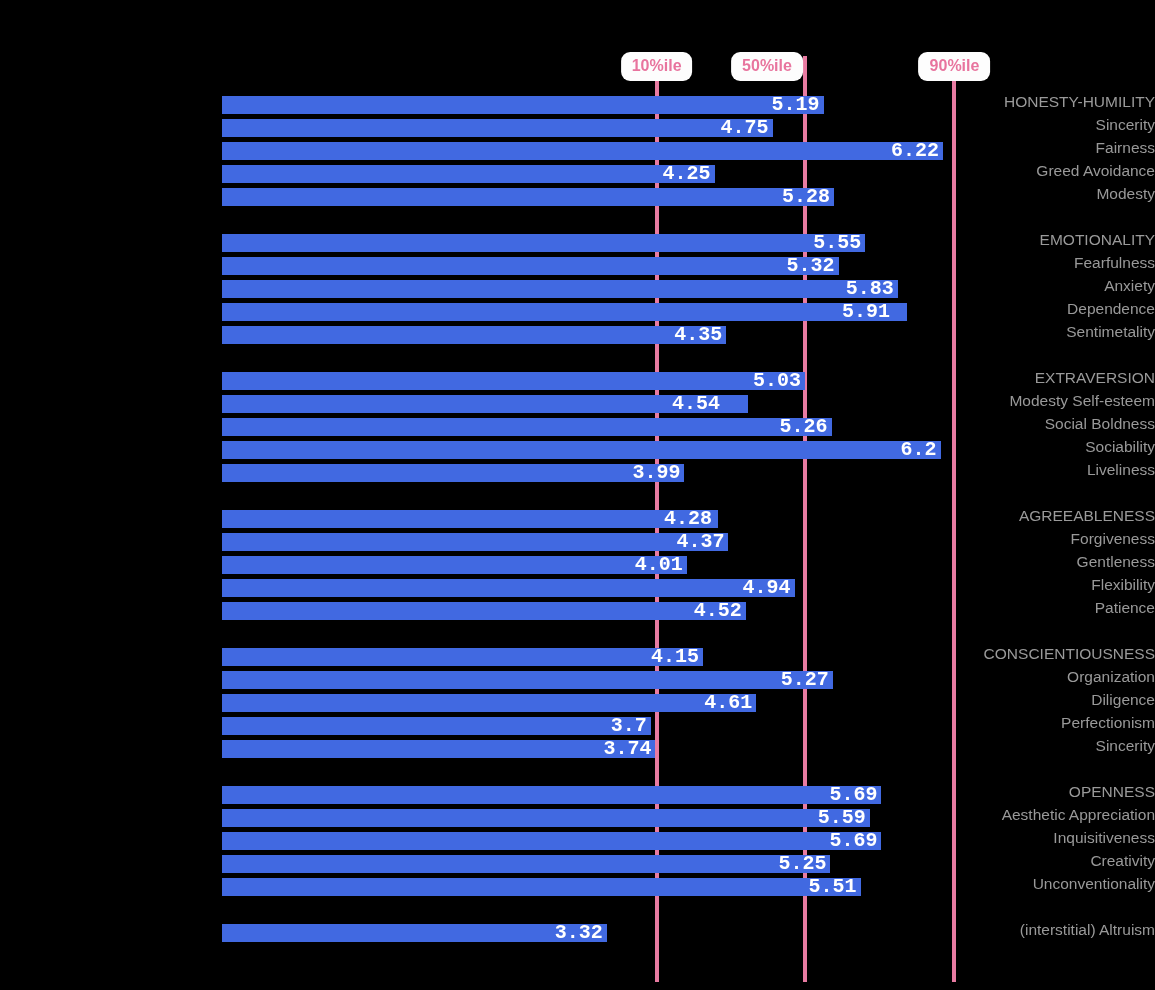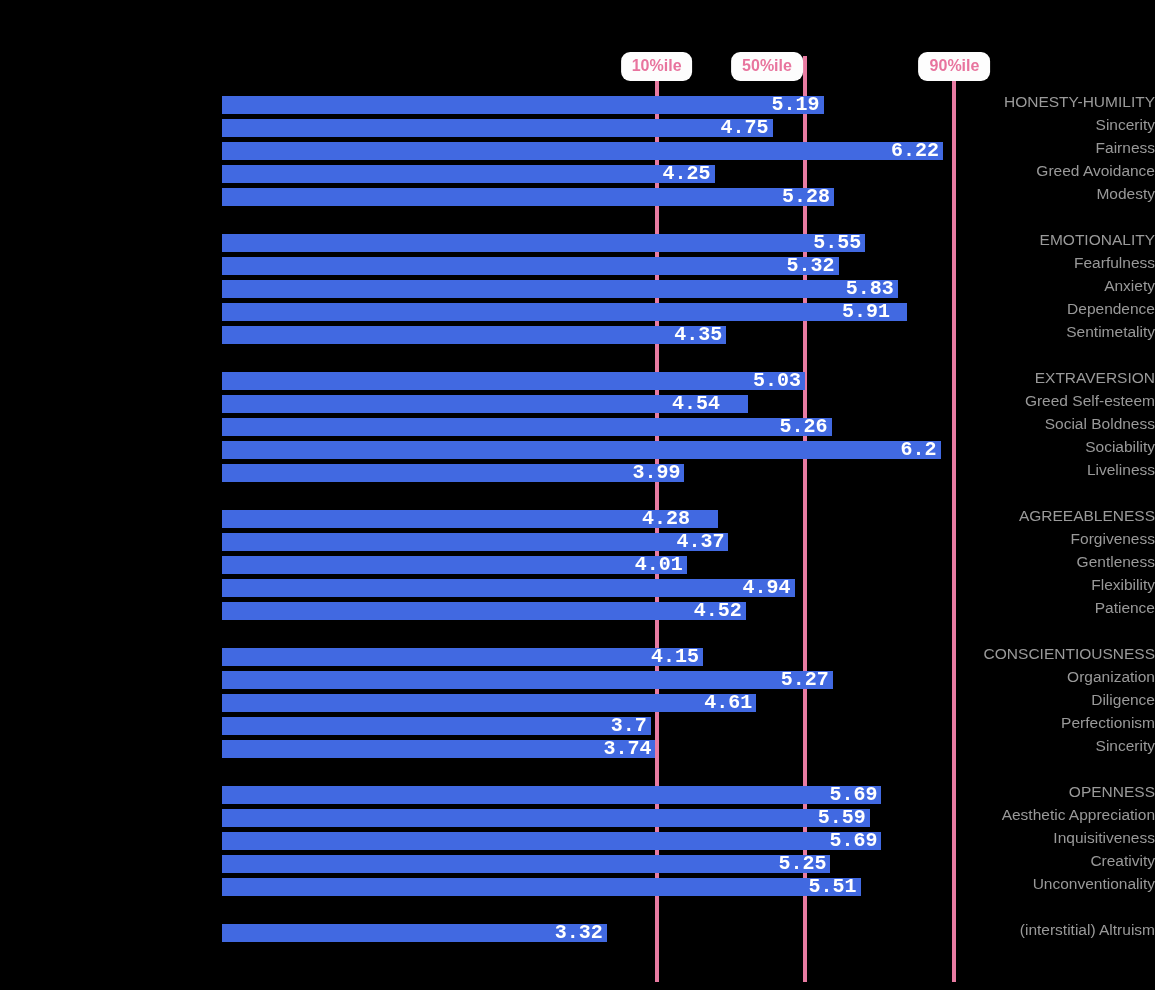--- a/index.html
+++ b/index.html
@@ -101,21 +101,21 @@
       <div class="row-label">Sentimetality</div>
       <div class="bar" style="width: 504.165px; background: rgb(65, 105, 225);"></div>
       <div class="bar-value" style="left: 726.165px;">4.35</div>
     </div>
     <div class="row" style="top: 372px; width: 1155px;">
       <div class="row-label domain">EXTRAVERSION</div>
       <div class="bar" style="width: 582.977px; background: rgb(65, 105, 225);"></div>
       <div class="bar-value" style="left: 804.977px;">5.03</div>
     </div>
     <div class="row" style="top: 395px; width: 1155px;">
-      <div class="row-label">Greed Self-esteem</div>
+      <div class="row-label">Modesty Self-esteem</div>
       <div class="bar" style="width: 526.186px; background: rgb(65, 105, 225);"></div>
       <div class="bar-value" style="left: 724px;">4.54</div>
     </div>
     <div class="row" style="top: 418px; width: 1155px;">
       <div class="row-label">Social Boldness</div>
       <div class="bar" style="width: 609.634px; background: rgb(65, 105, 225);"></div>
       <div class="bar-value" style="left: 831.634px;">5.26</div>
     </div>
     <div class="row" style="top: 441px; width: 1155px;">
       <div class="row-label">Sociability</div>
@@ -123,21 +123,21 @@
       <div class="bar-value" style="left: 940.58px;">6.2</div>
     </div>
     <div class="row" style="top: 464px; width: 1155px;">
       <div class="row-label">Liveliness</div>
       <div class="bar" style="width: 462.441px; background: rgb(65, 105, 225);"></div>
       <div class="bar-value" style="left: 684.441px;">3.99</div>
     </div>
     <div class="row" style="top: 510px; width: 1155px;">
       <div class="row-label domain">AGREEABLENESS</div>
       <div class="bar" style="width: 496.052px; background: rgb(65, 105, 225);"></div>
-      <div class="bar-value" style="left: 694px;">4.28</div>
+      <div class="bar-value" style="left: 716px;">4.28</div>
     </div>
     <div class="row" style="top: 533px; width: 1155px;">
       <div class="row-label">Forgiveness</div>
       <div class="bar" style="width: 506.483px; background: rgb(65, 105, 225);"></div>
       <div class="bar-value" style="left: 728.483px;">4.37</div>
     </div>
     <div class="row" style="top: 556px; width: 1155px;">
       <div class="row-label">Gentleness</div>
       <div class="bar" style="width: 464.759px; background: rgb(65, 105, 225);"></div>
       <div class="bar-value" style="left: 686.759px;">4.01</div>

